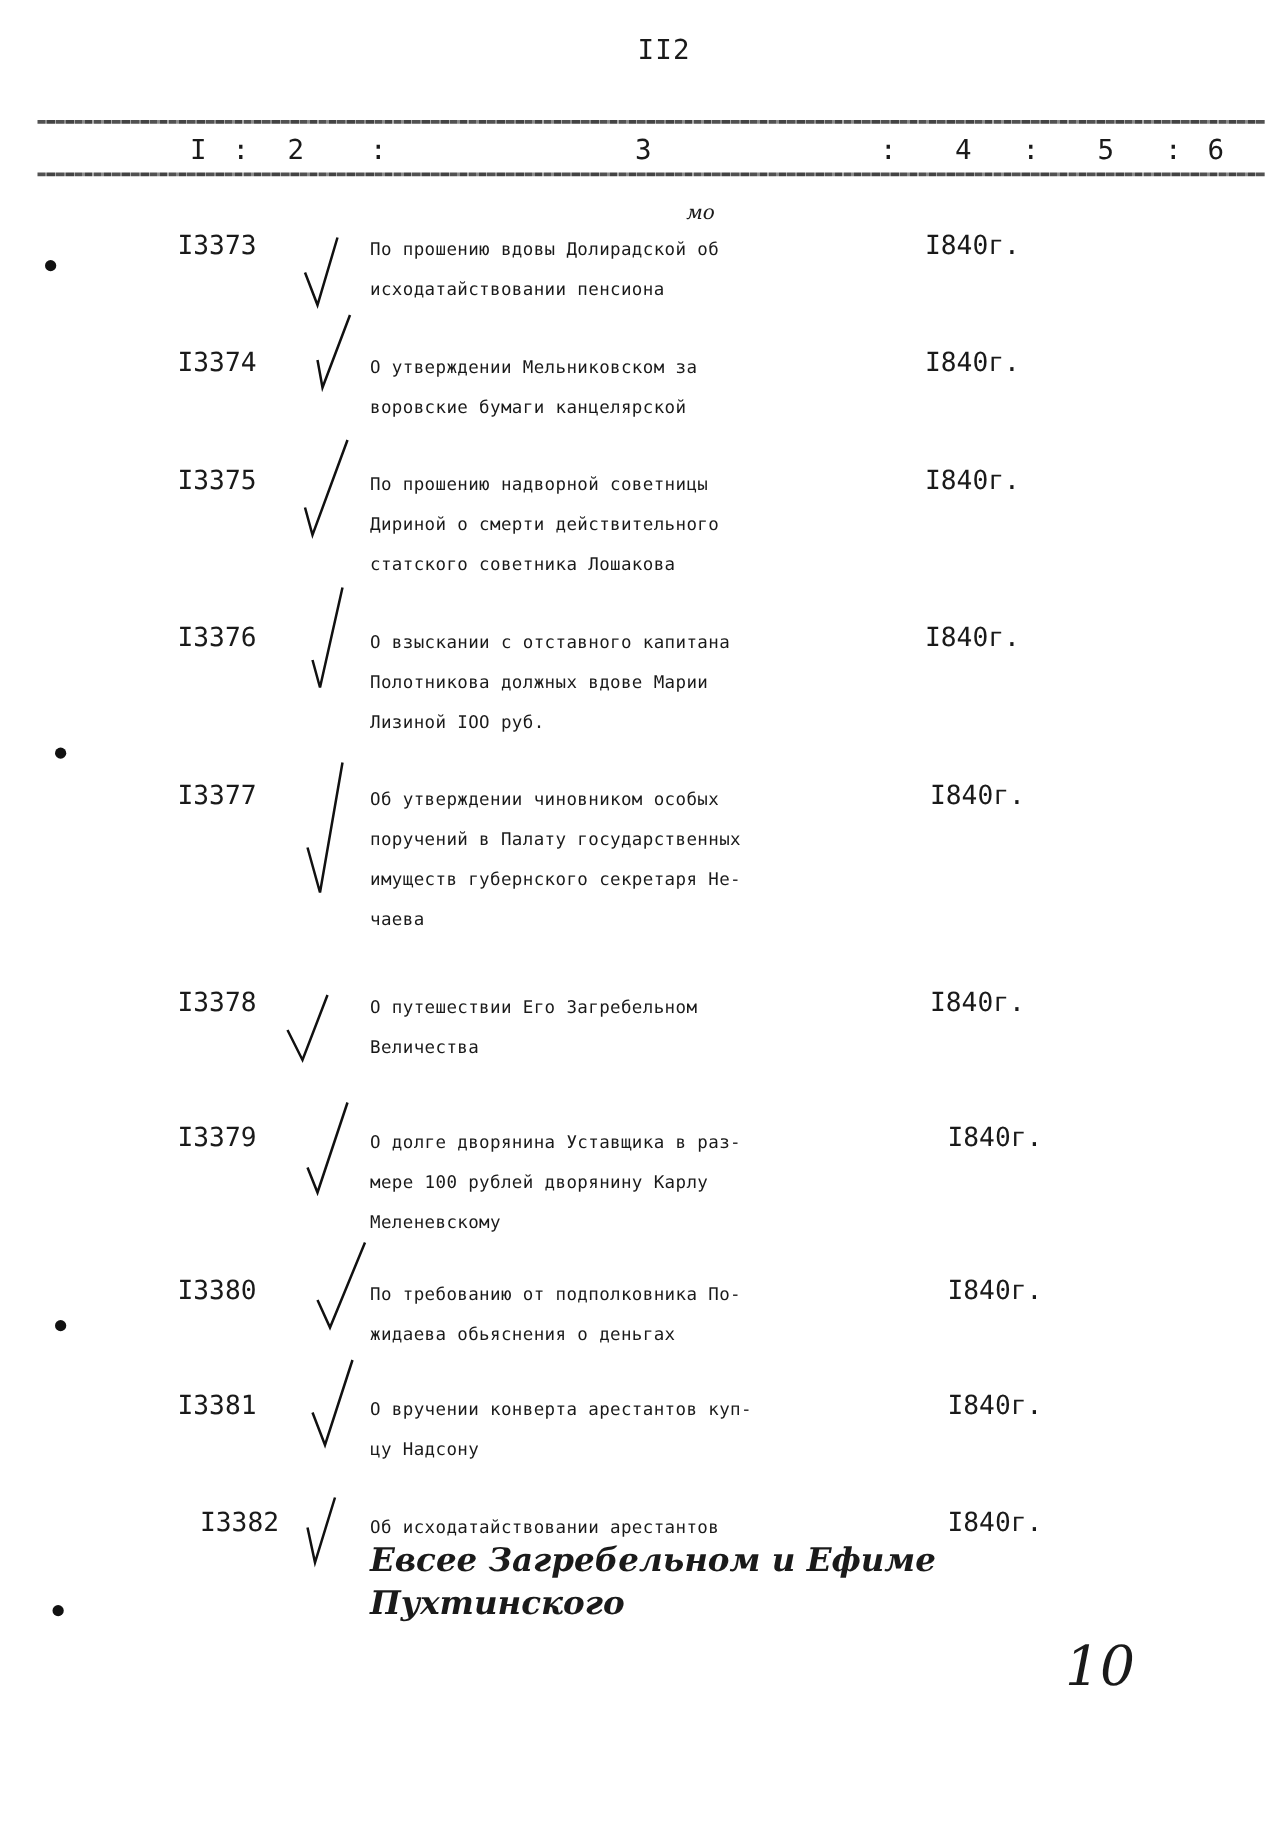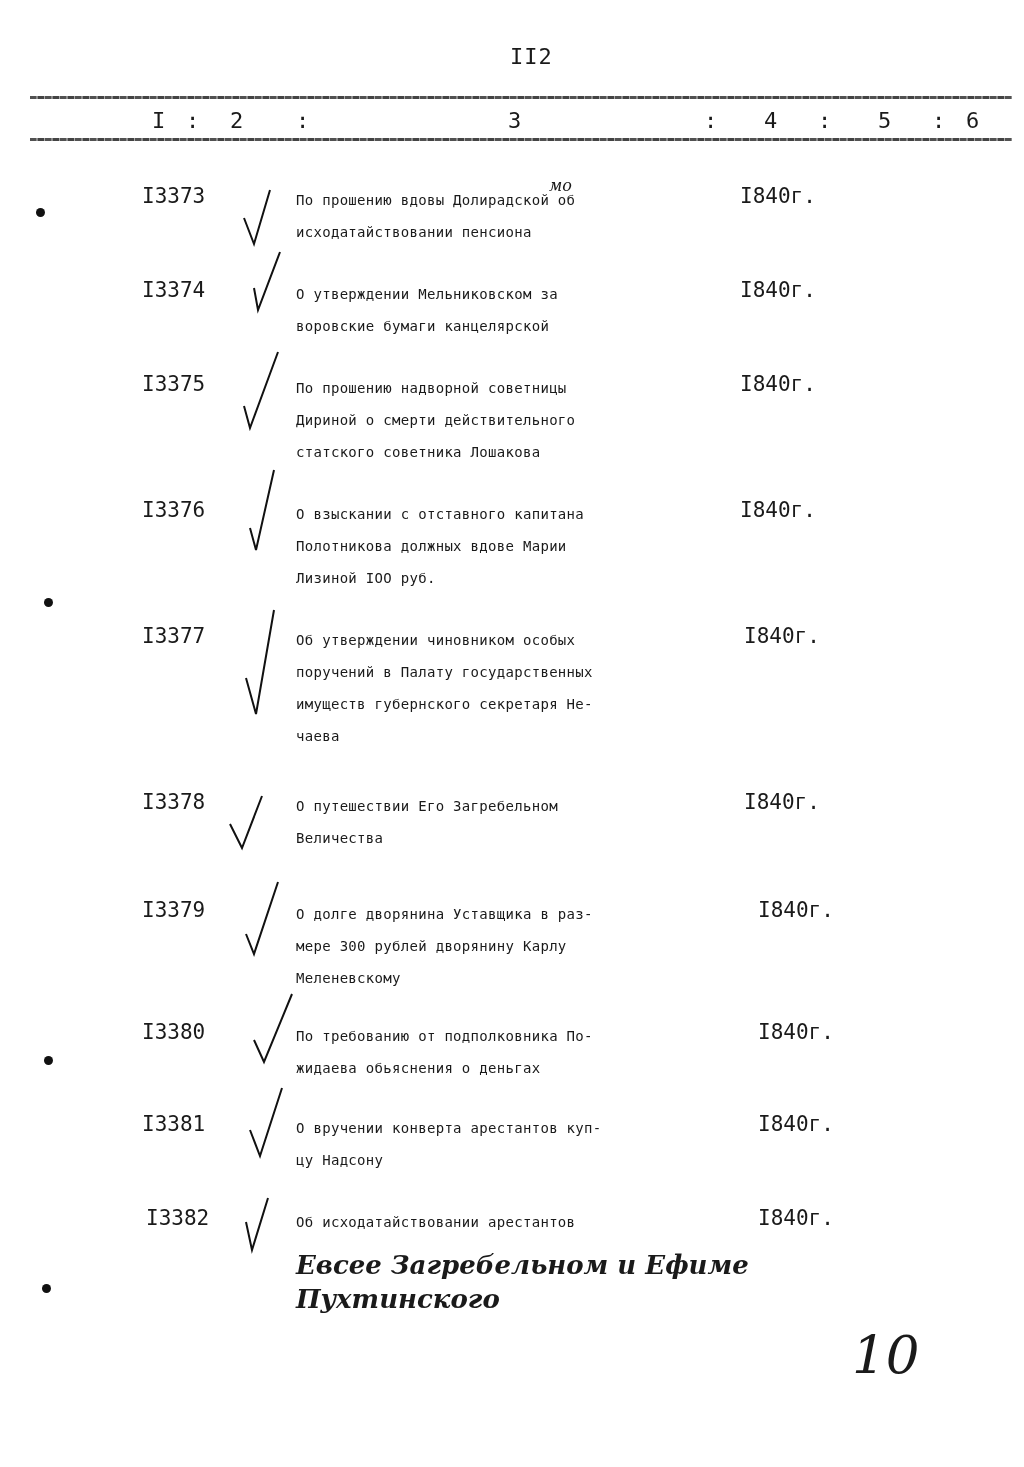--- a/index.html
+++ b/index.html
@@ -1,32 +1,32 @@
 <!DOCTYPE html>
 <html><head>
 <meta charset="utf-8">
 <style>
   html, body { margin:0; padding:0; background:#ffffff; }
   body { width:1024px; height:1467px; position:relative; overflow:hidden;
          font-family:"DejaVu Sans Mono", "Liberation Mono", monospace; color:#1a1a1a; }
-  .page-num { position:absolute; left:510px; top:44px; font-size:22px; letter-spacing:1px; }
+  .page-num { position:absolute; left:510px; top:28px; font-size:22px; letter-spacing:1px; }
   .rule { position:absolute; left:30px; right:12px; height:3px;
           background:repeating-linear-gradient(90deg,#333 0 6px,#777 6px 8px,#222 8px 14px,#999 14px 15px); opacity:.85; }
   .rule.top { top:96px; }
   .rule.bottom { top:138px; }
   .colhead { position:absolute; top:108px; font-size:22px; }
   .entry { position:absolute; left:0; width:1024px; }
   .entry .num { position:absolute; left:142px; top:0; font-size:21px; }
   .entry .desc { position:absolute; left:296px; top:0; width:440px; font-size:14px; line-height:32px; white-space:pre-line; letter-spacing:0.3px; }
   .entry .year { position:absolute; top:0; font-size:21px; }
   .check { position:absolute; }
   .check svg { overflow:visible; }
-  .hand { font-family:"DejaVu Serif", serif; font-style:italic; font-size:26px;margin-top:16px; }
+  .hand { font-family:"DejaVu Serif", serif; font-style:italic; font-size:26px; }
   .handnote { position:absolute; left:296px; top:1232px; width:560px; line-height:34px;font-weight:bold; }
-  .sheetnum { position:absolute; left:852px; top:1308px; font-size:53px; }
+  .sheetnum { position:absolute; left:852px; top:1308px; font-size:44px; }
   .super { position:absolute; left:549px; top:160px; font-size:16px; }
   .dot { position:absolute; width:9px; height:9px; border-radius:50%; background:#111; }
 </style>
 </head>
 <body>
 
 <div class="page-num">II2</div>
 
 <div class="rule top"></div>
 <div class="colhead" style="left:152px">I</div>
@@ -112,21 +112,21 @@
 Величества</span>
   <span class="year" style="left:744px">I840г.</span>
 </div>
 
 <div class="entry" style="top:898px">
   <span class="num">I3379</span>
   <span class="check" style="left:244px;top:-18px"><svg width="36" height="76">
         <path d="M2 54 L10 74 L34 2" fill="none" stroke="#111" stroke-width="2"></path>
       </svg></span>
   <span class="desc">О долге дворянина Уставщика в раз-
-мере 300 рублей дворянину Карлу
+мере 100 рублей дворянину Карлу
 Меленевскому</span>
   <span class="year" style="left:758px">I840г.</span>
 </div>
 
 <div class="entry" style="top:1020px">
   <span class="num">I3380</span>
   <span class="check" style="left:252px;top:-28px"><svg width="42" height="72">
         <path d="M2 48 L12 70 L40 2" fill="none" stroke="#111" stroke-width="2"></path>
       </svg></span>
   <span class="desc">По требованию от подполковника По-
@@ -138,21 +138,21 @@
   <span class="num">I3381</span>
   <span class="check" style="left:248px;top:-26px"><svg width="36" height="72">
         <path d="M2 44 L12 70 L34 2" fill="none" stroke="#111" stroke-width="2"></path>
       </svg></span>
   <span class="desc">О вручении конверта арестантов куп-
 цу Надсону</span>
   <span class="year" style="left:758px">I840г.</span>
 </div>
 
 <div class="entry" style="top:1206px">
-  <span class="num" style="left:146px">I3382</span>
+  <span class="num" style="left:160px">I3382</span>
   <span class="check" style="left:244px;top:-10px"><svg width="28" height="56">
         <path d="M2 26 L8 54 L24 2" fill="none" stroke="#111" stroke-width="2"></path>
       </svg></span>
   <span class="desc">Об исходатайствовании арестантов</span>
   <span class="year" style="left:758px">I840г.</span>
 </div>
 
 <div class="hand handnote">Евсее Загребельном и Ефиме Пухтинского</div>
 
 <div class="hand sheetnum">10</div>

